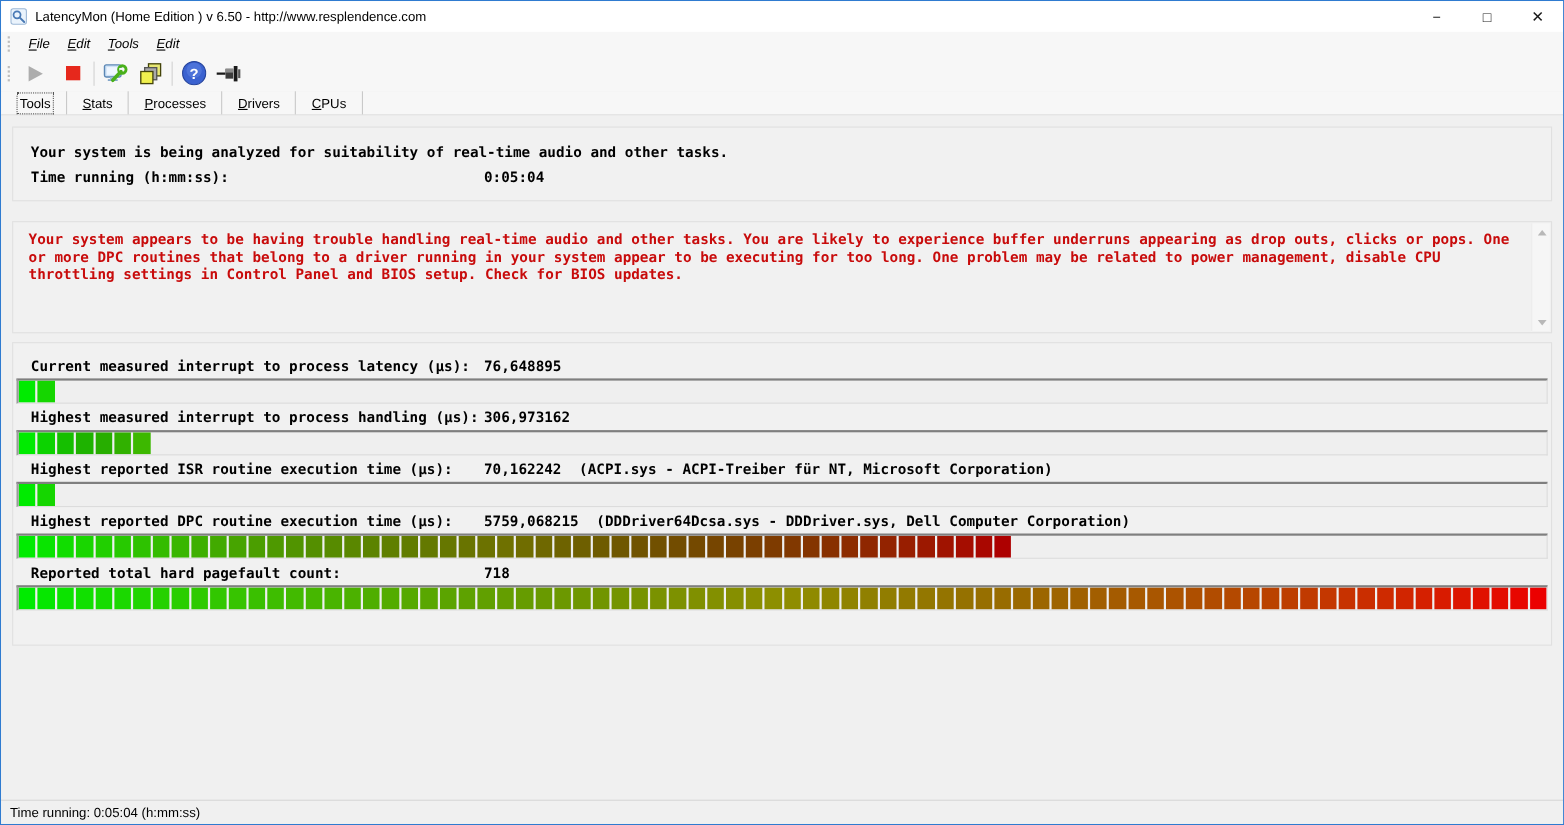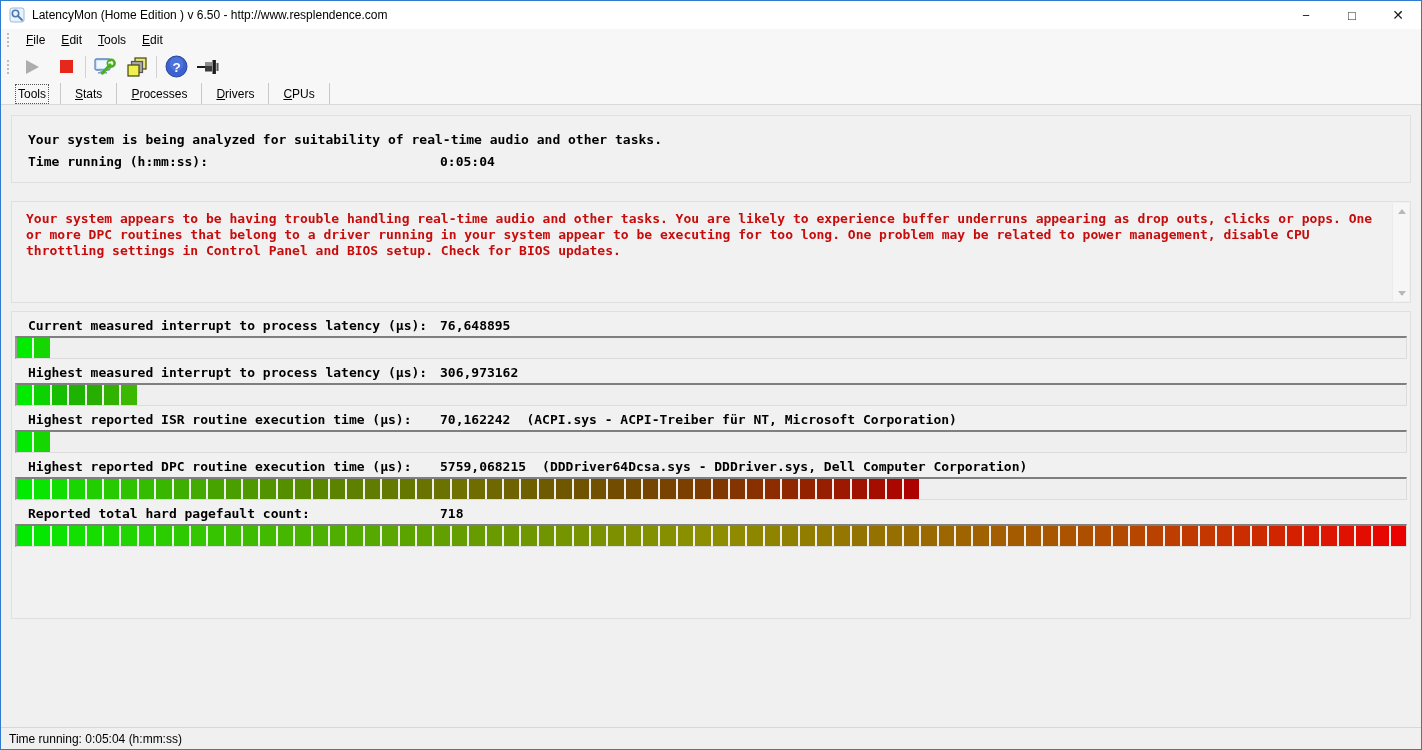--- a/index.html
+++ b/index.html
@@ -14,21 +14,21 @@
   }
   
   .titlebar { height:28px; background:#ffffff; display:flex; align-items:center; flex:none; }
   .app-icon { width:16px; height:16px; margin-left:8px; margin-right:7px; flex:none; }
   .title-text { font-size:12px; color:#000; white-space:nowrap; }
   .titlebar-spacer { flex:1; }
   .winbtn { width:46px; height:28px; display:flex; align-items:center; justify-content:center;
             font-size:13px; color:#1a1a1a; }
   .winbtn.close { font-size:14px; }
   
-  .menubar { height:21px; background:#f7f7f7; display:flex; align-items:center; flex:none; }
+  .menubar { height:21px; background:#f7f7f7; display:flex; align-items:center; flex:none;font-style:italic; }
   .gripper { width:5px; height:14px; border-left:2px dotted #bdbdbd; margin-left:6px; margin-right:6px; flex:none;}
   .menu-item { font-size:12px; color:#000; padding:2px 8px; display:inline-block; }
   .accel::first-letter { text-decoration:underline; }
   
   .toolbar { height:33px; background:#f7f7f7; display:flex; align-items:center; flex:none; }
   .tbtn { width:28px; height:28px; display:flex; align-items:center; justify-content:center; flex:none; }
   .tsep { width:1px; height:22px; background:#d2d2d2; margin:0 5px; flex:none; }
   .play-tri { width:0; height:0; border-left:13px solid #adadad; border-top:7px solid transparent; border-bottom:7px solid transparent; }
   .stop-sq { width:13px; height:13px; background:#e6281c; }
   
@@ -44,21 +44,21 @@
   .panel-info { height:68px; padding:13px 16px 0 16px; }
   .panel-info .row { line-height:22px; white-space:nowrap; }
   .lbl-col { display:inline-block; width:412px; }
   .panel-warning { height:102px; margin-top:18px; position:relative; }
   .warning-text { color:#c80b0b; line-height:16px; padding:9px 36px 0 14px; }
   .vscroll { position:absolute; top:1px; right:1px; bottom:1px; width:17px; background:#f6f6f6; border-left:1px solid #ebebeb; }
   .scroll-arrow { position:absolute; left:0; width:17px; height:16px; display:flex; align-items:center; justify-content:center; }
   .scroll-arrow.up { top:0; } .scroll-arrow.down { bottom:0; }
   .arr-up { width:0;height:0;border-left:4px solid transparent;border-right:4px solid transparent;border-bottom:5px solid #b8b8b8; }
   .arr-dn { width:0;height:0;border-left:4px solid transparent;border-right:4px solid transparent;border-top:5px solid #b8b8b8; }
-  .panel-meters { height:308px; margin-top:8px; }
+  .panel-meters { height:276px; margin-top:8px; padding-top:8px; }
   .meter-label { line-height:19px; white-space:nowrap; padding-left:16px; margin-top:4px; }
   .bar-track {
     height:23px; margin:1px 3px 2px 3px;
     border-top:2px solid #7f7f7f; border-left:2px solid #9a9a9a;
     border-right:1px solid #dcdcdc; border-bottom:1px solid #dcdcdc;
     background:#efefef; display:flex; gap:2px; overflow:hidden;
   }
   .seg { width:15.4px; flex:none; height:100%; }
   
   .statusbar { height:22px; background:#f0f0f0; border-top:1px solid #d7d7d7; display:flex; align-items:center; flex:none; }
@@ -179,21 +179,21 @@
 
       <div class="meter-label mono">
         <span class="lbl-col">Current measured interrupt to process latency (µs):</span><span>76,648895</span>
       </div>
       <div class="bar-track">
           <div class="seg" style="background: rgb(0, 235, 0);"></div>
           <div class="seg" style="background: rgb(21, 214, 0);"></div>
         </div>
 
       <div class="meter-label mono">
-        <span class="lbl-col">Highest measured interrupt to process latency (µs):</span><span>306,973162</span>
+        <span class="lbl-col">Highest measured interrupt to process handling (µs):</span><span>306,973162</span>
       </div>
       <div class="bar-track">
           <div class="seg" style="background: rgb(0, 235, 0);"></div>
           <div class="seg" style="background: rgb(12, 211, 0);"></div>
           <div class="seg" style="background: rgb(21, 191, 0);"></div>
           <div class="seg" style="background: rgb(30, 179, 0);"></div>
           <div class="seg" style="background: rgb(39, 174, 0);"></div>
           <div class="seg" style="background: rgb(49, 177, 0);"></div>
           <div class="seg" style="background: rgb(61, 184, 0);"></div>
         </div>

